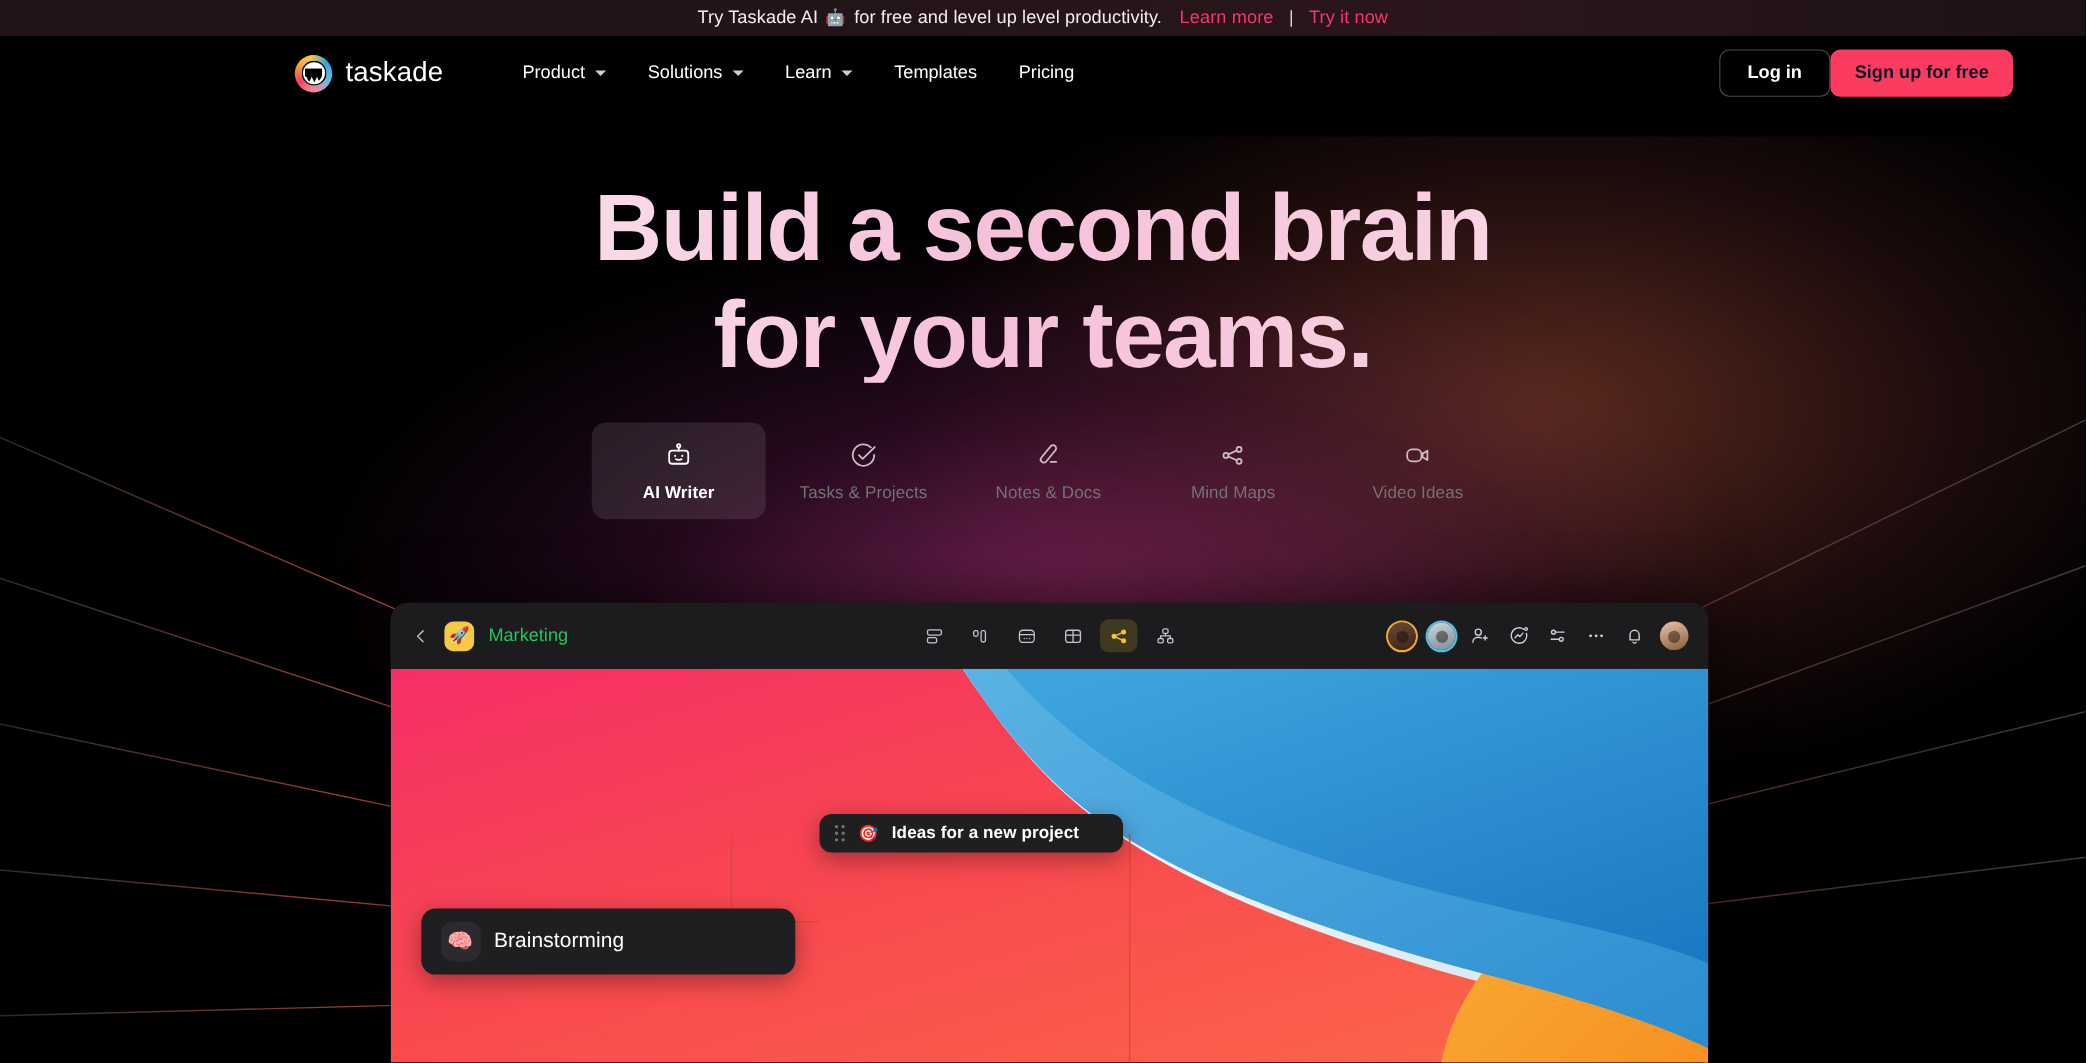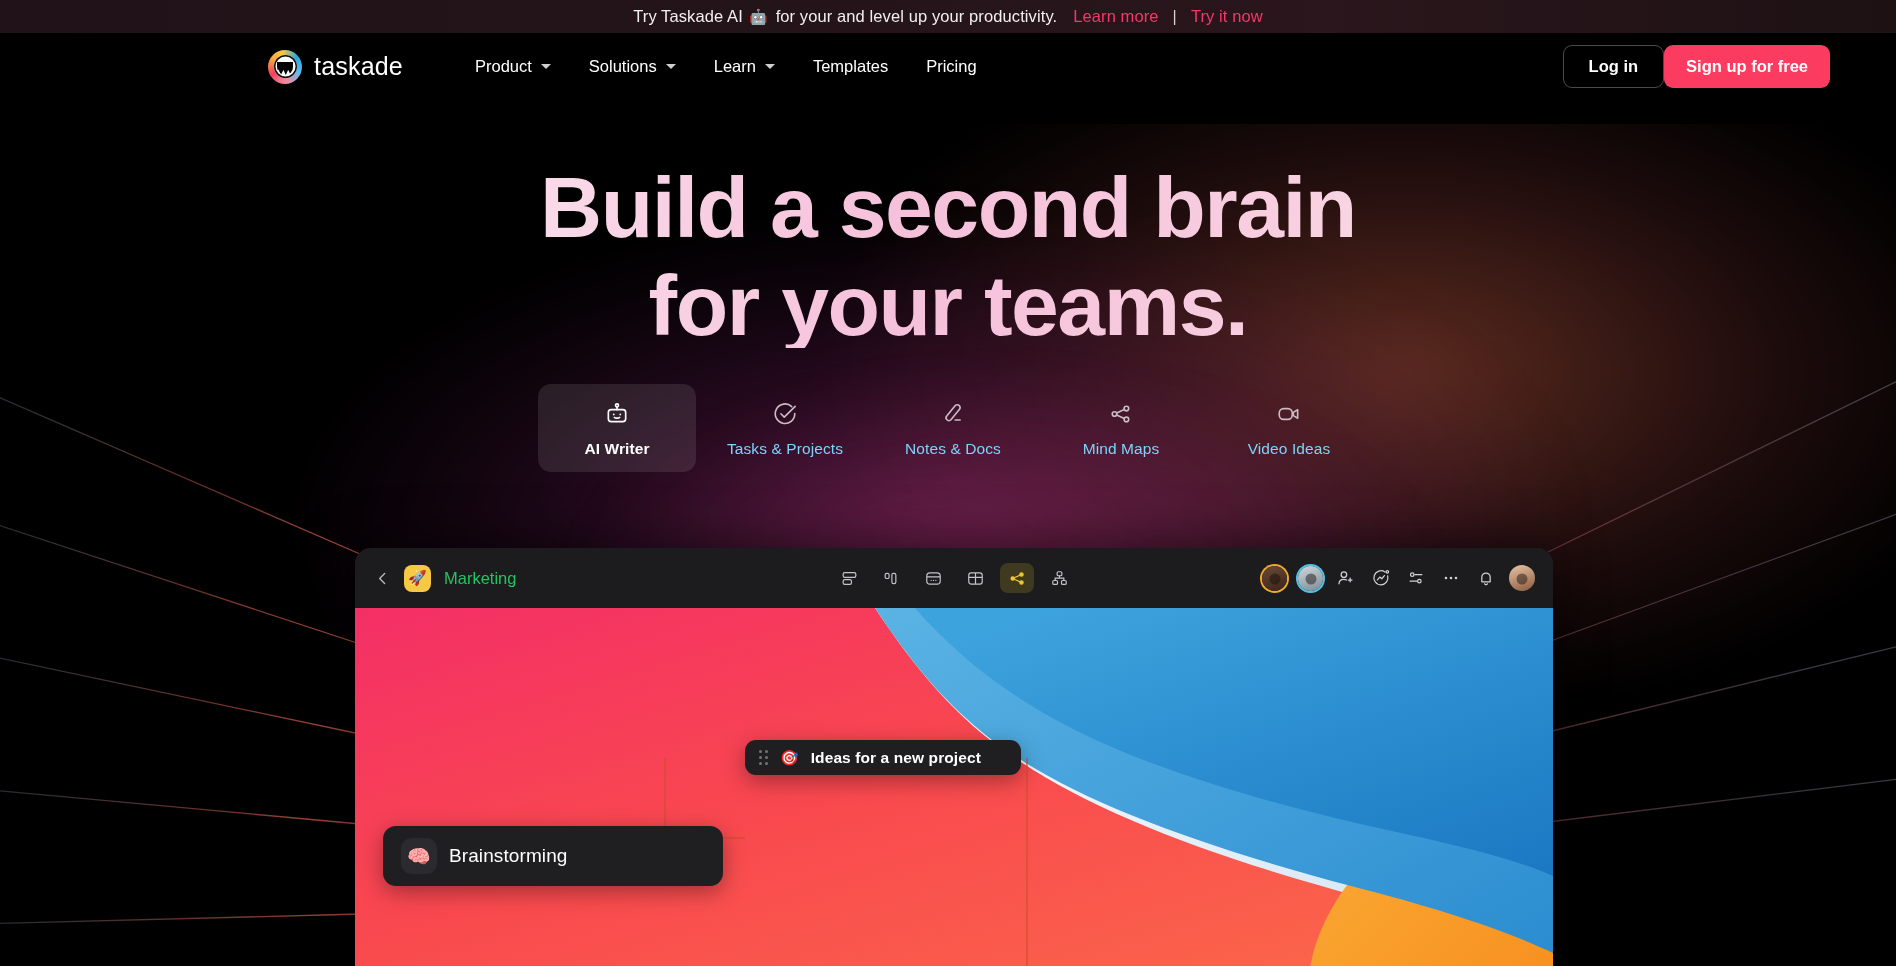--- a/index.html
+++ b/index.html
@@ -51,21 +51,21 @@
   }
   .caret { width: 0; height: 0; border-left: 5px solid transparent; border-right: 5px solid transparent;
            border-top: 5.5px solid #cfcfcf; display: inline-block; }
 
   .nav-actions { margin-left: auto; display: flex; align-items: center; gap: 0; }
   .btn-login {
     color: #fff; font-size: 16.5px; font-weight: bold; background: transparent;
     border: 1px solid #4a4a4a; border-radius: 9px; padding: 11px 25px; cursor: pointer;
   }
   .btn-signup {
-    color: #ffffff; font-size: 16.5px; font-weight: bold; background: #fb3b5f;
+    color: #0f172a; font-size: 16.5px; font-weight: bold; background: #fb3b5f;
     border: none; border-radius: 9px; padding: 12px 22px; cursor: pointer;
   }
 
   
   .hero { position: absolute; left: 0; top: 124px; width: 1896px; height: 854px; overflow: hidden; }
   .hero-bg { position: absolute; inset: 0; background: #000; }
   .glow-a { position: absolute; left: 43%; top: -10%; width: 62%; height: 78%;
             background: radial-gradient(ellipse at 50% 50%, rgba(150,70,50,.62) 0%, rgba(110,45,45,.30) 42%, rgba(0,0,0,0) 72%);
             filter: blur(22px); }
   .glow-b { position: absolute; left: 16%; top: 12%; width: 66%; height: 72%;
@@ -82,21 +82,21 @@
     background: linear-gradient(100deg, #ffffff 0%, #fbe3ee 22%, #f5c0da 48%, #f8cfe0 68%, #fff3f6 88%, #ffffff 100%);
     -webkit-background-clip: text; background-clip: text; color: transparent; }
   .hl2 { margin-top: 12px; }
 
   
   .tabs { position: relative; z-index: 6; display: flex; justify-content: center;
           align-items: flex-start; gap: 0; margin-top: 36px; }
   .tab { width: 158px; padding: 16px 0 14px; border-radius: 13px; text-align: center; cursor: pointer; margin-left: 10px; }
   .tab.active { background: rgba(255,255,255,.10); }
   .tab .t-ico { height: 27px; display: flex; align-items: center; justify-content: center; margin-bottom: 13px; }
-  .tab .t-lbl { font-size: 15.5px; color: #7dd3fc; letter-spacing: .1px; }
+  .tab .t-lbl { font-size: 15.5px; color: #737373; letter-spacing: .1px; }
   .tab.active .t-lbl { color: #fff; font-weight: bold; }
 
   
   .app {
     position: absolute; z-index: 7; left: 355px; top: 548px;
     width: 1198px; height: 420px;
     background: #1c1c1e; border-radius: 16px 16px 0 0; overflow: hidden;
     box-shadow: 0 -4px 50px rgba(0,0,0,.55);
   }
   .app-bar { height: 60px; display: flex; align-items: center; padding: 0 18px; background: #1c1c1e; }
@@ -141,21 +141,21 @@
 </style>
 </head>
 <body>
 
 <div class="page">
 
   <div class="banner">
     <span class="bnr-txt">
       <span>Try Taskade AI</span>
       <span class="bot-emoji">🤖</span>
-      <span>for your and level up your productivity.</span>
+      <span>for free and level up level productivity.</span>
     </span>
     <a href="#">Learn more</a>
     <span class="sep">|</span>
     <a href="#" style="margin-left:0">Try it now</a>
   </div>
 
   <div class="nav">
     <div class="brand">
       <span class="logo-mark">
         <span class="logo-face"></span>

